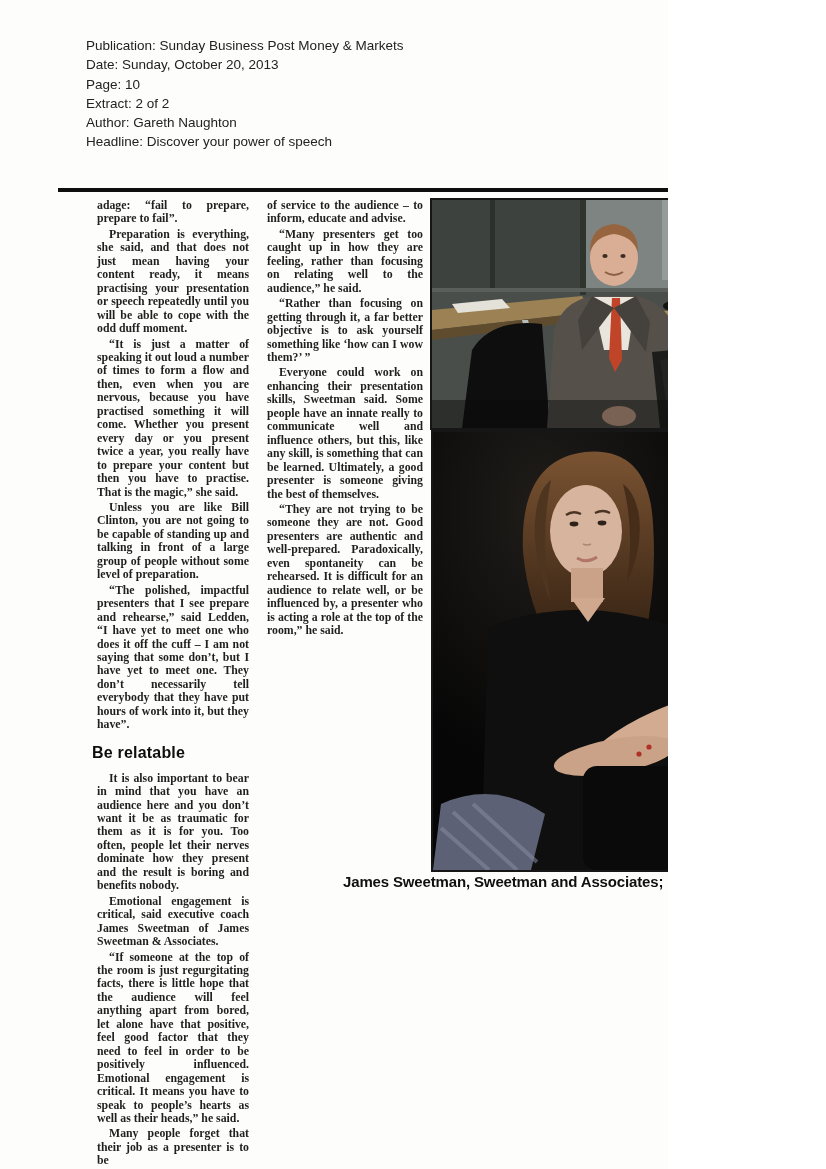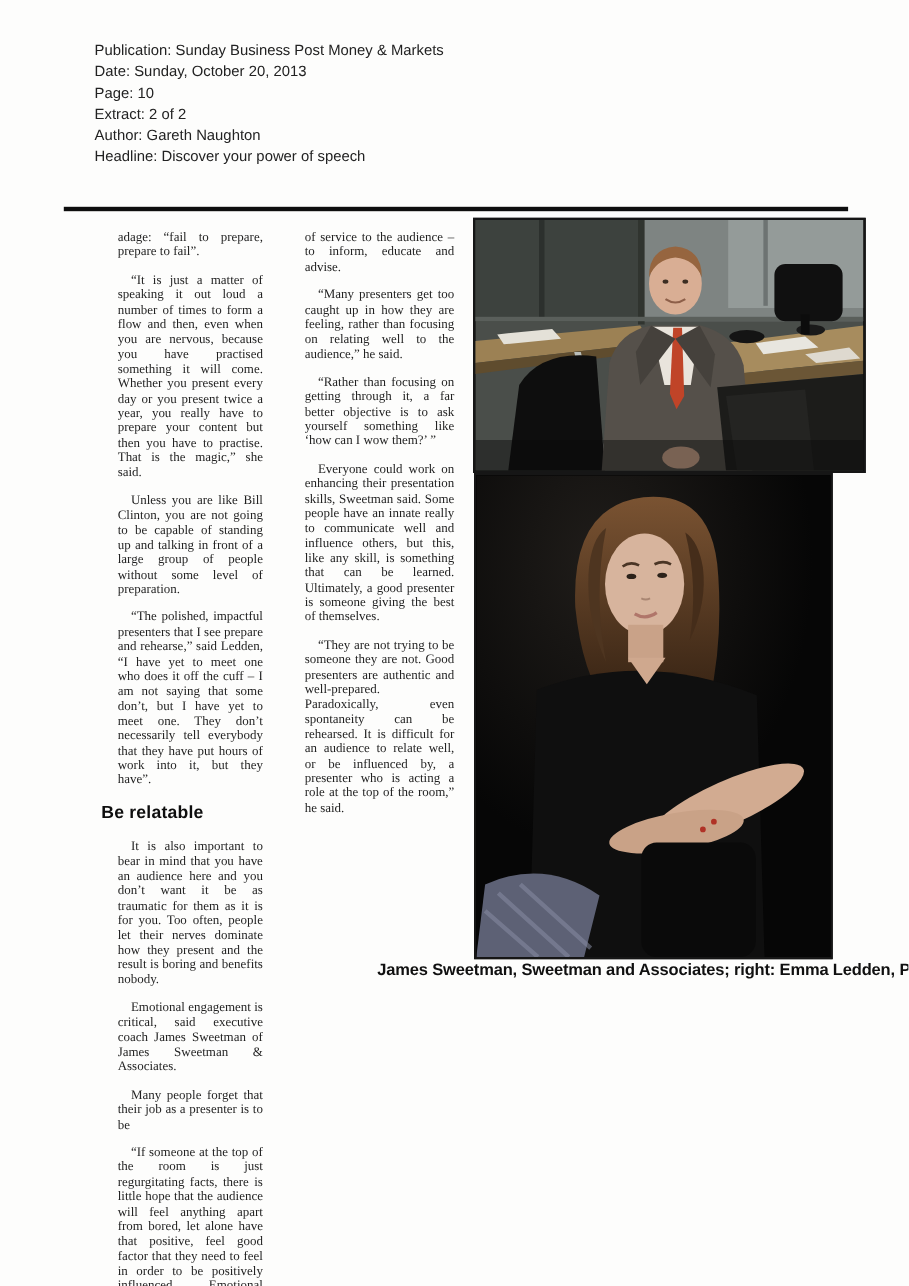--- a/index.html
+++ b/index.html
@@ -1,32 +1,32 @@
 <!DOCTYPE html>
 <html lang="en"><head>
 <meta charset="utf-8">
 <style>
   html,body{margin:0;padding:0;background:#ffffff;}
   .page{
-    position:relative;width:826px;height:1169px;background:#fdfdfc;
+    position:relative;width:668px;height:1169px;background:#fdfdfc;
     font-family:"Liberation Serif",serif;color:#1f1f1f;overflow:hidden;
   }
   .meta{
     position:absolute;left:86px;top:36px;
     font-family:"Liberation Sans",sans-serif;font-size:13.5px;line-height:19.3px;
     color:#222;
   }
   .rule{position:absolute;left:58px;top:188px;width:713px;height:4px;background:#0e0e0e;}
   .col{
     position:absolute;top:197px;text-align:justify;text-justify:inter-word;
     font-size:11.8px;line-height:13.45px;hyphens:auto;-webkit-hyphens:auto;
   }
   .col1{left:95px;width:156px;}
   .col2{left:265px;width:160px;}
-  .para-group p{margin:12px;text-indent:12px;}
+  .para-group p{margin:2px;text-indent:12px;font-weight:bold;}
   .para-group.cont p:first-child{text-indent:0;}
   .subhead{
     font-family:"Liberation Sans",sans-serif;font-weight:700;font-size:16px;
     line-height:23px;letter-spacing:0.2px;color:#0e0e0e;margin:9px 0 8px -3px;
   }
   .photo{
     position:absolute;margin:0;border:2px solid #161616;box-sizing:border-box;
     overflow:hidden;background:#000;
   }
   .photo-top{left:430px;top:198px;width:357px;height:232px;}
@@ -50,30 +50,31 @@
       <div class="meta-line">Extract: 2 of 2</div>
       <div class="meta-line">Author: Gareth Naughton</div>
       <div class="meta-line">Headline: Discover your power of speech</div>
     </header>
 
   <div class="rule"></div>
 
   <section class="col col1">
     <div class="para-group cont">
         <p>adage: “fail to prepare, prepare to fail”.</p>
+        <p>Preparation is everything, she said, and that does not just mean having your content ready, it means practising your presentation or speech repeatedly until you will be able to cope with the odd duff moment.</p>
         <p>“It is just a matter of speaking it out loud a number of times to form a flow and then, even when you are nervous, because you have practised something it will come. Whether you present every day or you present twice a year, you really have to prepare your content but then you have to practise. That is the magic,” she said.</p>
         <p>Unless you are like Bill Clinton, you are not going to be capable of standing up and talking in front of a large group of people without some level of preparation.</p>
         <p>“The polished, impactful presenters that I see prepare and rehearse,” said Ledden, “I have yet to meet one who does it off the cuff – I am not saying that some don’t, but I have yet to meet one. They don’t necessarily tell everybody that they have put hours of work into it, but they have”.</p>
       </div>
     <h2 class="subhead">Be relatable</h2>
     <div class="para-group">
         <p>It is also important to bear in mind that you have an audience here and you don’t want it be as traumatic for them as it is for you. Too often, people let their nerves dominate how they present and the result is boring and benefits nobody.</p>
         <p>Emotional engagement is critical, said executive coach James Sweetman of James Sweetman &amp; Associates.</p>
+        <p>“If someone at the top of the room is just regurgitating facts, there is little hope that the audience will feel anything apart from bored, let alone have that positive, feel good factor that they need to feel in order to be positively influenced. Emotional engagement is critical. It means you have to speak to people’s hearts as well as their heads,” he said.</p>
         <p>Many people forget that their job as a presenter is to be</p>
-        <p>“If someone at the top of the room is just regurgitating facts, there is little hope that the audience will feel anything apart from bored, let alone have that positive, feel good factor that they need to feel in order to be positively influenced. Emotional engagement is critical. It means you have to speak to people’s hearts as well as their heads,” he said.</p>
       </div>
   </section>
 
   <section class="col col2">
     <div class="para-group cont">
         <p>of service to the audience – to inform, educate and advise.</p>
         <p>“Many presenters get too caught up in how they are feeling, rather than focusing on relating well to the audience,” he said.</p>
         <p>“Rather than focusing on getting through it, a far better objective is to ask yourself something like ‘how can I wow them?’ ”</p>
         <p>Everyone could work on enhancing their presentation skills, Sweetman said. Some people have an innate really to communicate well and influence others, but this, like any skill, is something that can be learned. Ultimately, a good presenter is someone giving the best of themselves.</p>
         <p>“They are not trying to be someone they are not. Good presenters are authentic and well-prepared. Paradoxically, even spontaneity can be rehearsed. It is difficult for an audience to relate well, or be influenced by, a presenter who is acting a role at the top of the room,” he said.</p>

